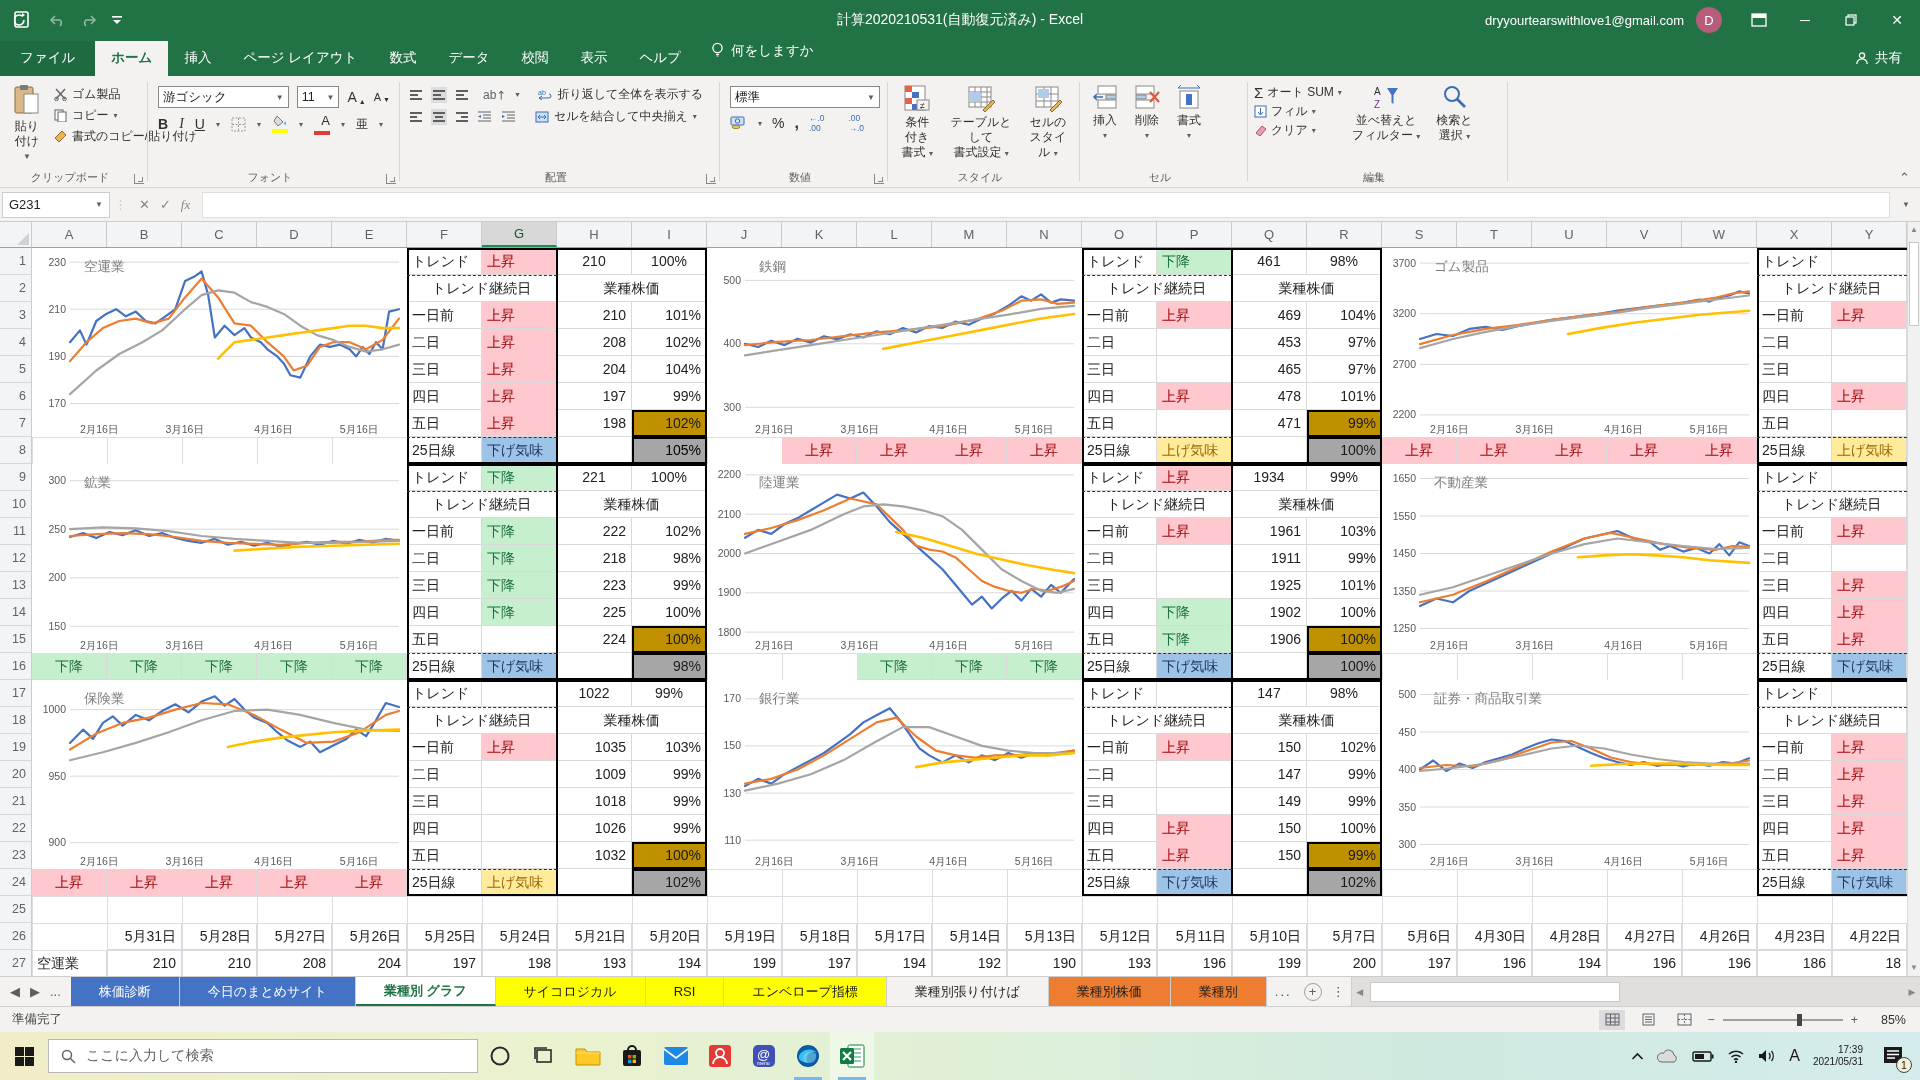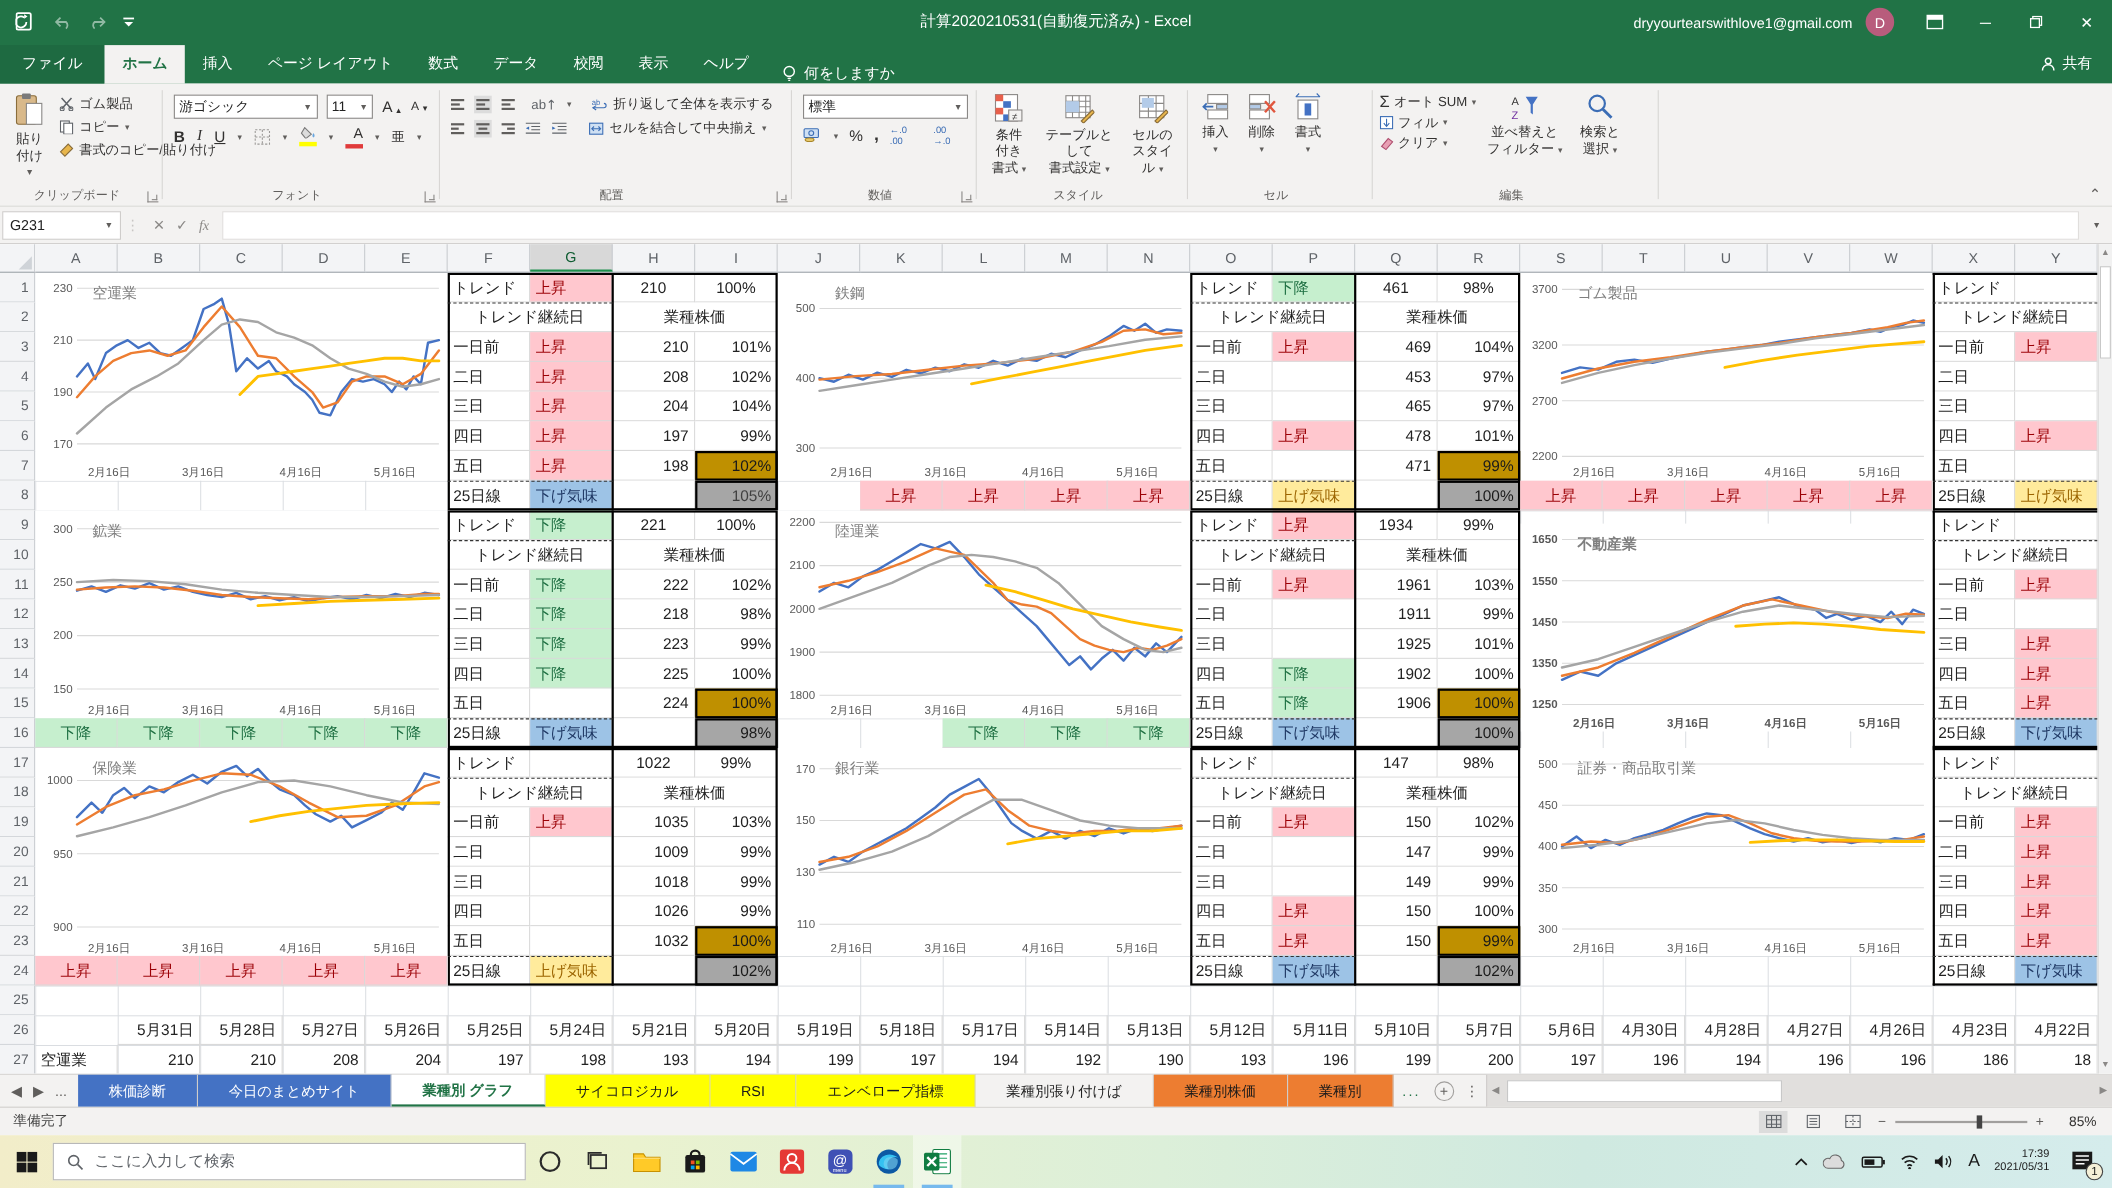--- a/index.html
+++ b/index.html
@@ -15,21 +15,21 @@
   .tb-right { margin-left:auto; display:flex; align-items:center; height:100%; }
   .tb-account { font-size:13px; margin-right:12px; }
   .tb-avatar { width:26px; height:26px; border-radius:50%; background:#b85c7c; color:#fff; display:flex; align-items:center; justify-content:center; font-size:13px; margin-right:14px; }
   .tb-btn { width:46px; height:100%; display:flex; align-items:center; justify-content:center; font-size:14px; }
 
   
   .ribbontabs { height:36px; background:#217346; display:flex; align-items:flex-end; color:#fff; }
   .rtab { padding:8px 16px 9px; font-size:13.5px; }
   .rtab.file { background:#1e6a41; padding:8px 20px 9px; }
   .rtab.active { background:#f3f2f1; color:#217346; font-weight:bold; }
-  .tellme { display:flex; align-items:center; gap:7px; padding:0 14px 0; font-size:13.5px; }
+  .tellme { display:flex; gap:7px; padding:0 14px 16px; font-size:13.5px; }
   .share { margin-left:auto; display:flex; align-items:center; gap:6px; padding:0 18px 9px; font-size:13.5px; }
 
   
   .ribbon { height:112px; background:#f3f2f1; border-bottom:1px solid #d8d6d4; display:flex; }
   .rgroup { position:relative; padding:4px 4px 18px; display:flex; align-items:flex-start; }
   .rgroup:after { content:""; position:absolute; right:0; top:6px; bottom:6px; width:1px; background:#d8d6d4; }
   .glabel { position:absolute; bottom:2px; left:0; right:8px; text-align:center; font-size:11px; color:#605e5c; }
   .glaunch { position:absolute; bottom:3px; right:4px; width:10px; height:10px; border-left:1px solid #8a8886; border-bottom:1px solid #8a8886; }
   .glaunch:after { content:""; position:absolute; right:1px; bottom:1px; width:4px; height:4px; border-right:1px solid #8a8886; border-bottom:1px solid #8a8886; }
   .bigbtn { display:flex; flex-direction:column; align-items:center; justify-content:center; padding:4px 8px; font-size:12px; color:#323130; gap:3px; }
@@ -713,21 +713,21 @@
             <text x="133.4" y="185" font-size="10.5" fill="#595959">3月16日</text>
             <text x="222.2" y="185" font-size="10.5" fill="#595959">4月16日</text>
             <text x="307.8" y="185" font-size="10.5" fill="#595959">5月16日</text>
             <polyline points="38.0,91.0 54.5,86.0 70.9,88.0 87.3,80.9 103.8,78.9 120.3,81.9 136.7,77.9 153.1,74.8 169.6,71.8 186.1,69.8 202.5,67.7 219.0,65.7 235.4,62.7 251.8,60.7 268.3,58.6 284.8,56.6 301.2,54.6 317.6,51.5 327.5,53.6 337.4,49.5 347.3,47.5 357.1,43.4 367.0,45.5" fill="none" stroke="#4472C4" stroke-width="2.2" stroke-linejoin="round" stroke-linecap="round"></polyline>
             <polyline points="38.0,96.1 70.9,87.0 103.8,80.9 136.7,76.8 169.6,71.8 202.5,67.7 235.4,63.7 268.3,58.6 301.2,54.6 334.1,49.5 350.6,45.5 367.0,43.4" fill="none" stroke="#ED7D31" stroke-width="2.2" stroke-linejoin="round" stroke-linecap="round"></polyline>
             <polyline points="38.0,100.1 70.9,91.0 103.8,83.9 136.7,77.9 169.6,72.8 202.5,68.7 235.4,64.7 268.3,59.6 301.2,55.6 334.1,51.5 367.0,47.5" fill="none" stroke="#A5A5A5" stroke-width="2.2" stroke-linejoin="round" stroke-linecap="round"></polyline>
             <polyline points="186.1,86.0 219.0,79.9 251.8,74.8 284.8,70.8 317.6,66.7 367.0,62.7" fill="none" stroke="#FFC000" stroke-width="2.6" stroke-linejoin="round" stroke-linecap="round"></polyline>
             <text x="52" y="23" font-size="13.5" fill="#7f7f7f">ゴム製品</text>
           </svg>
         </div>
-        <div class="chartbox" style="left: 1350px; top: 228px; width: 375px; height: 189px; font-weight: bold;">
+        <div class="chartbox" style="left: 1350px; top: 216px; width: 375px; height: 189px;">
           <svg width="375" height="189" viewBox="0 0 375 189">
             <line x1="38" y1="14.5" x2="367" y2="14.5" stroke="#d9d9d9"></line>
             <text x="34" y="18.0" text-anchor="end" font-size="10.5" fill="#595959">1650</text>
             <line x1="38" y1="52.0" x2="367" y2="52.0" stroke="#d9d9d9"></line>
             <text x="34" y="55.5" text-anchor="end" font-size="10.5" fill="#595959">1550</text>
             <line x1="38" y1="89.5" x2="367" y2="89.5" stroke="#d9d9d9"></line>
             <text x="34" y="93.0" text-anchor="end" font-size="10.5" fill="#595959">1450</text>
             <line x1="38" y1="127.0" x2="367" y2="127.0" stroke="#d9d9d9"></line>
             <text x="34" y="130.5" text-anchor="end" font-size="10.5" fill="#595959">1350</text>
             <line x1="38" y1="164.5" x2="367" y2="164.5" stroke="#d9d9d9"></line>
@@ -788,21 +788,21 @@
         <div class="cell lft" style="left: 450px; top: 135px; background: rgb(255, 199, 206); color: rgb(156, 0, 6);">上昇</div>
         <div class="cell rgt" style="left: 525px; top: 135px;">197</div>
         <div class="cell rgt" style="left: 600px; top: 135px;">99%</div>
         <div class="cell lft" style="left: 375px; top: 162px;">五日</div>
         <div class="cell lft" style="left: 450px; top: 162px; background: rgb(255, 199, 206); color: rgb(156, 0, 6);">上昇</div>
         <div class="cell rgt" style="left: 525px; top: 162px;">198</div>
         <div class="cell rgt" style="left: 600px; top: 162px; background: rgb(191, 144, 0); color: rgb(26, 26, 26); outline: rgb(0, 0, 0) solid 2px; outline-offset: -2px;">102%</div>
         <div class="cell lft" style="left: 375px; top: 189px;">25日線</div>
         <div class="cell lft" style="left: 450px; top: 189px; background: rgb(157, 195, 230); color: rgb(31, 56, 100);">下げ気味</div>
         <div class="cell rgt" style="left: 525px; top: 189px;"></div>
-        <div class="cell rgt" style="left: 600px; top: 189px; background: rgb(166, 166, 166); color: #404040; outline: rgb(0, 0, 0) solid 2px; outline-offset: -2px;">105%</div>
+        <div class="cell rgt" style="left: 600px; top: 189px; background: rgb(166, 166, 166); color: #000000; outline: rgb(0, 0, 0) solid 2px; outline-offset: -2px;">105%</div>
         <div class="thick" style="left: 375px; top: 0px; width: 300px; height: 216px;"></div>
         <div class="vline" style="left: 524px; top: 0px; height: 216px;"></div>
         <div class="dash" style="left: 375px; top: 27px; width: 150px;"></div>
         <div class="dash" style="left: 375px; top: 189px; width: 150px;"></div>
         <div class="cell lft" style="left: 375px; top: 216px;">トレンド</div>
         <div class="cell lft" style="left: 450px; top: 216px; background: rgb(198, 239, 206); color: rgb(30, 111, 66);">下降</div>
         <div class="cell ctr" style="left: 525px; top: 216px;">221</div>
         <div class="cell ctr" style="left: 600px; top: 216px;">100%</div>
         <div class="cell ctr" style="left: 375px; top: 243px; width: 150px;">トレンド継続日</div>
         <div class="cell ctr" style="left: 525px; top: 243px; width: 150px;">業種株価</div>

